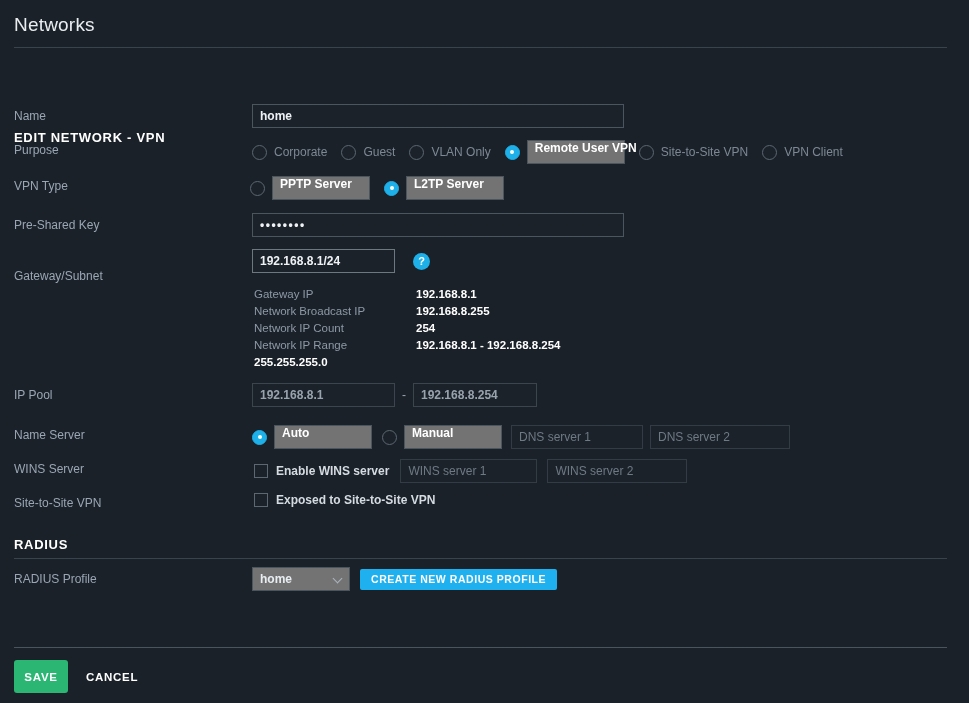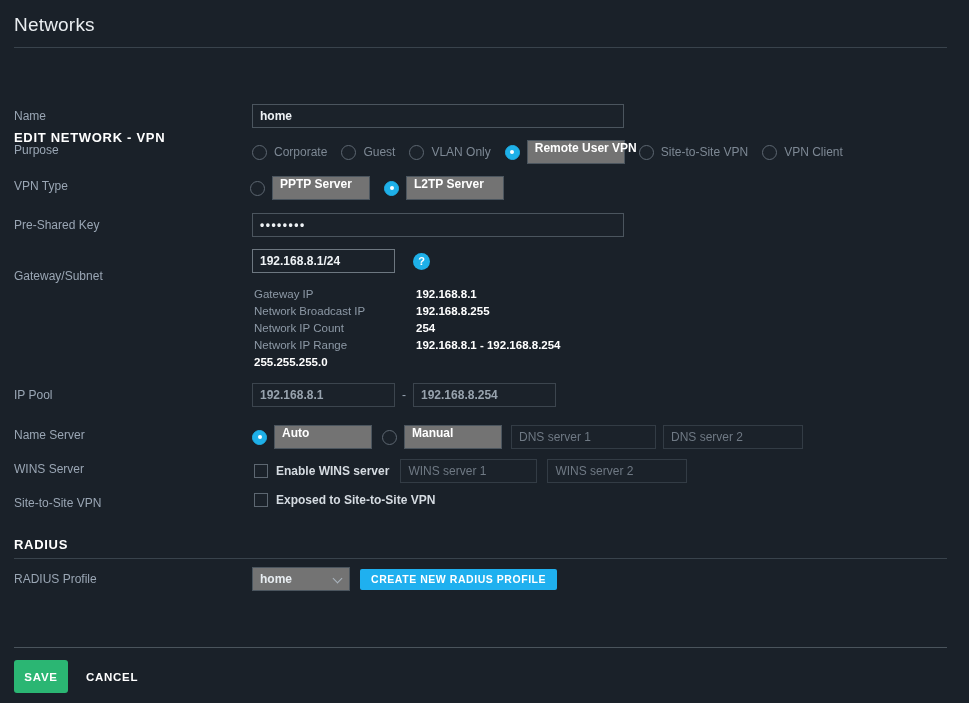--- a/index.html
+++ b/index.html
@@ -337,36 +337,36 @@
     <div class="info-row">
       <span class="info-v">255.255.255.0</span>
     </div>
   </div>
 
   <div class="row" style="top:383px;">
     <div class="lbl" style="top:5px;">IP Pool</div>
     <div class="ctl" style="top:0; display:flex; align-items:center;">
       <input class="inp dim" style="width: 143px;" value="192.168.8.1">
       <span class="dash" style="margin:0 7px;">-</span>
-      <input class="inp dim" style="width: 143px;" value="192.168.8.254">
+      <input class="inp dim" style="width: 124px;" value="192.168.8.254">
     </div>
   </div>
 
   <div class="row" style="top:425px;">
     <div class="lbl" style="top:3px;">Name Server</div>
     <div class="ctl" style="top:0; left:252px; display:flex; align-items:center;">
       <div class="opt" style="margin-right:10px;">
         <span class="radio on"></span>
         <span class="opt-lbl sel">Auto</span>
       </div>
       <div class="opt" style="margin-right:9px;">
         <span class="radio"></span>
         <span class="opt-lbl sel">Manual</span>
       </div>
-      <input class="inp disabled" style="width: 145px;" placeholder="DNS server 1">
+      <input class="inp disabled" style="width: 132px;" placeholder="DNS server 1">
       <input class="inp disabled" style="width: 140px; margin-left: 7px;" placeholder="DNS server 2">
     </div>
   </div>
 
   <div class="row" style="top:459px;">
     <div class="lbl" style="top:3px;">WINS Server</div>
     <div class="ctl" style="top:0; left:254px; display:flex; align-items:center;justify-content:center;">
       <span class="chk"></span>
       <span class="chk-lbl" style="margin-right:11px;">Enable WINS server</span>
       <input class="inp disabled" style="width: 137px;" placeholder="WINS server 1">

